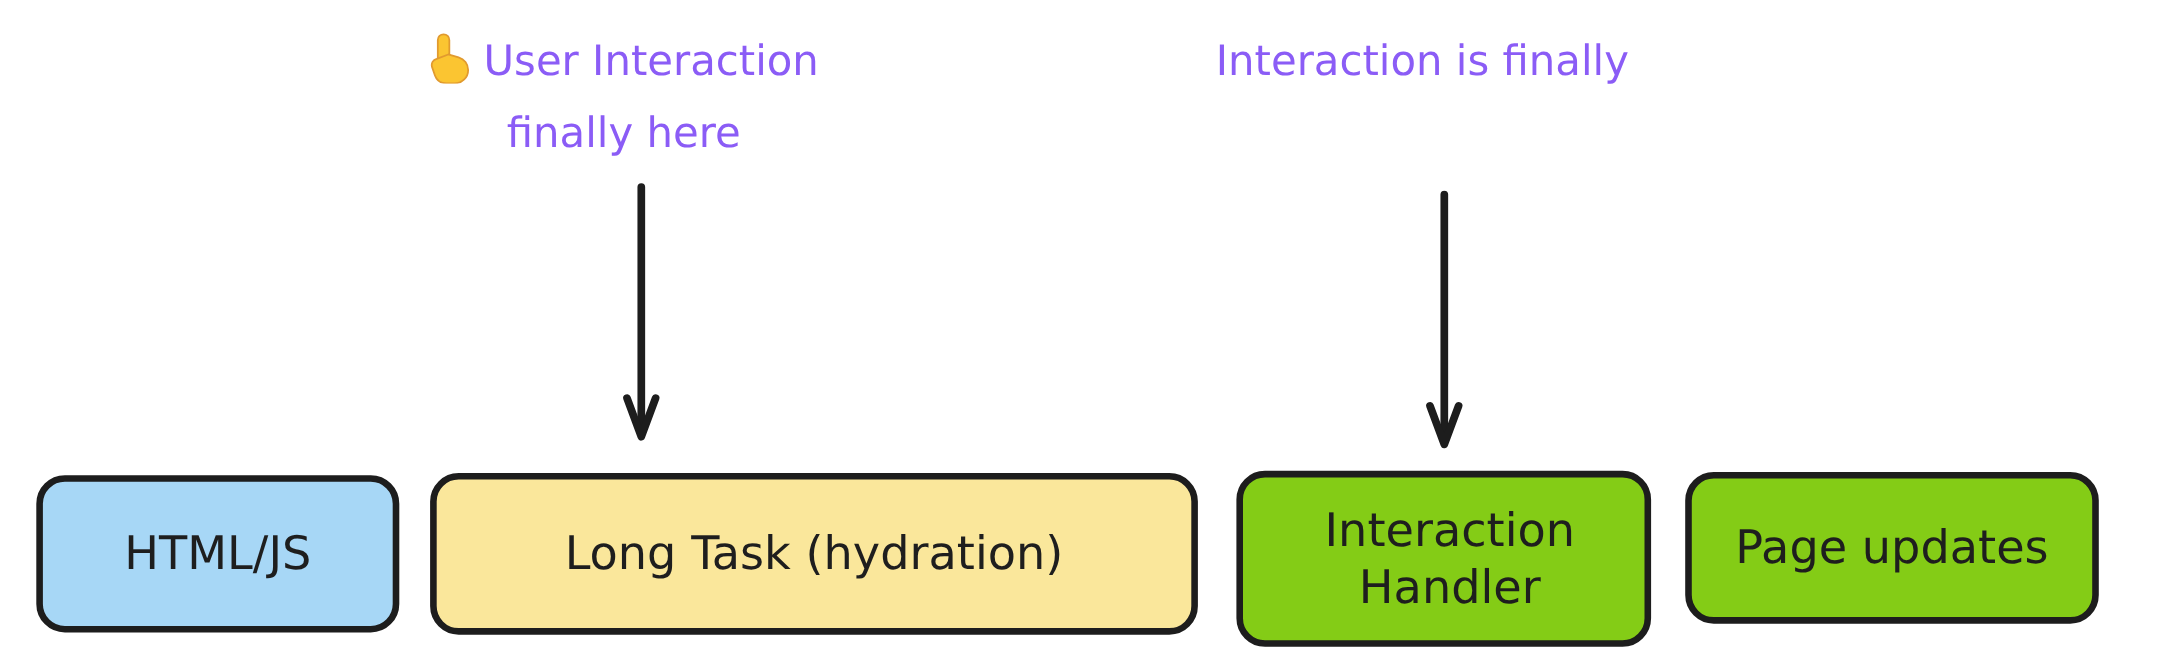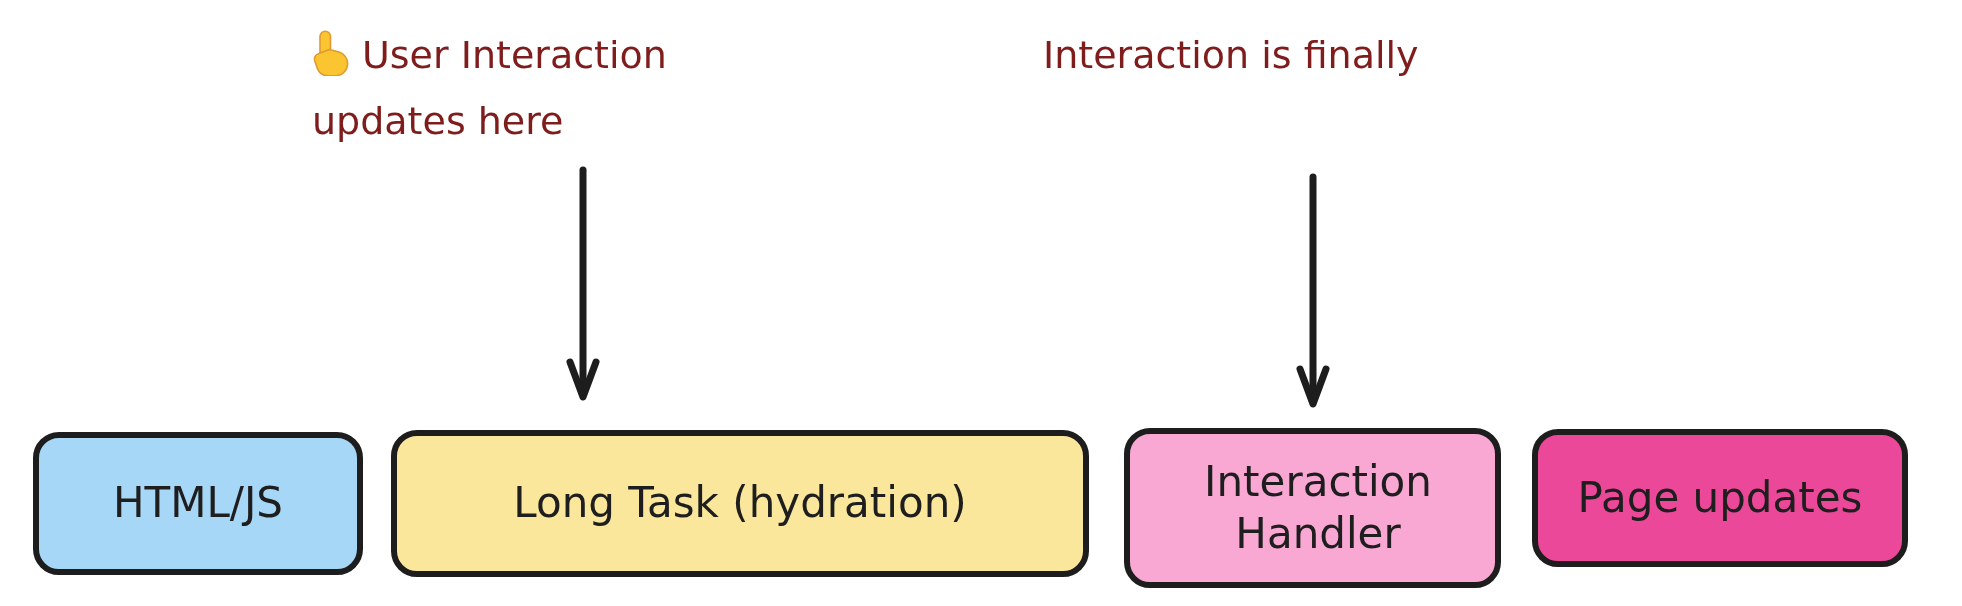--- a/index.html
+++ b/index.html
@@ -8,25 +8,25 @@
     position: relative;
     width: 1962px;
     height: 606px;
     background: #ffffff;
     font-family: "DejaVu Sans", "Liberation Sans", sans-serif;
     color: #1e1e1e;
     overflow: hidden;
   }
   .annotation {
     position: absolute;
-    text-align: left;
+    text-align: center;
     font-size: 38px;
     font-weight: 500;
     line-height: 58px;
-    color: #7f1d1d;
+    color: #8b5cf6;
     white-space: nowrap;
   }
   #ann-user { left: 312px; top: 26px; width: 510px; }
   #ann-processed { left: 1043px; top: 26px; width: 500px; }
   .emoji-icon {
     display: inline-block;
     vertical-align: -8px;
     margin-right: 12px;
   }
   .arrow { position: absolute; }
@@ -60,21 +60,21 @@
     <div>
       <span class="emoji-icon">
         <svg width="38" height="46" viewBox="0 0 38 46" aria-hidden="true">
           <g fill="#fbc531" stroke="#e19a2f" stroke-width="1.6" stroke-linejoin="round">
             <rect x="8" y="1.2" width="10.5" height="29" rx="5.2"></rect>
             <path d="M7 23.5 c-3.4 0.8 -5.3 4.2 -4.2 7.5 l2.6 7.6 c1.6 4.4 5.7 7.2 10.4 7.2 h7.6 c6.8 0 12.2 -5.4 12.2 -12.2 0 -5.4 -3.5 -10 -8.7 -11.5 l-9.4 -2.6 z"></path>
           </g>
         </svg>
       </span><span>User Interaction</span>
     </div>
-    <div>updates here</div>
+    <div>finally here</div>
   </div>
 
   <div class="annotation" id="ann-processed">
     <div>Interaction is finally</div>
   </div>
 
   <svg class="arrow" id="arrow-1" width="40" height="242" viewBox="0 0 40 242" aria-hidden="true">
     <g stroke="#1d1d1d" stroke-width="7" stroke-linecap="round" stroke-linejoin="round" fill="none">
       <line x1="20" y1="6" x2="20" y2="230"></line>
       <path d="M7 198 L20 233 L33 198"></path>
@@ -89,21 +89,21 @@
   </svg>
 
   <div class="box" id="box-long-task" style="background-color: rgb(250, 231, 155);">
     <span>Long Task (hydration)</span>
   </div>
 
   <div class="box" id="box-html-js" style="background-color: rgb(167, 215, 246);">
     <span>HTML/JS</span>
   </div>
 
-  <div class="box" id="box-handler" style="background-color: #f9a8d4; padding-left: 25px;">
+  <div class="box" id="box-handler" style="background-color: #84cc16; padding-left: 25px;">
     <span>Interaction Handler</span>
   </div>
 
-  <div class="box" id="box-updates" style="background-color: #ec4899;">
+  <div class="box" id="box-updates" style="background-color: #84cc16;">
     <span>Page updates</span>
   </div>
 
 </div>
 
 </body></html>

